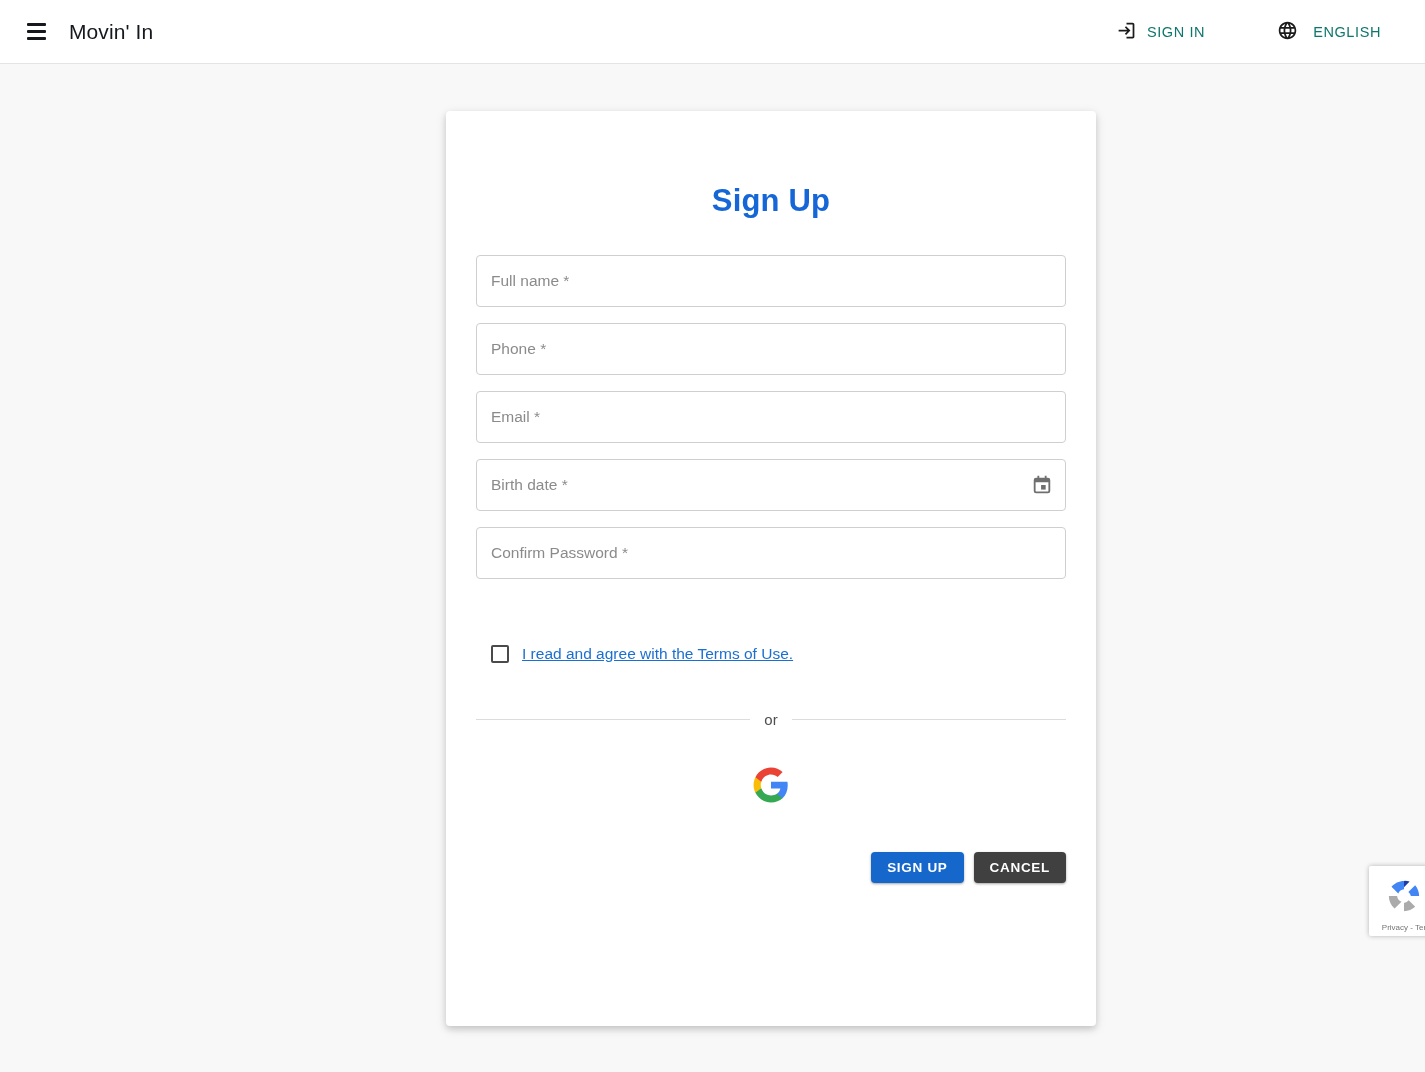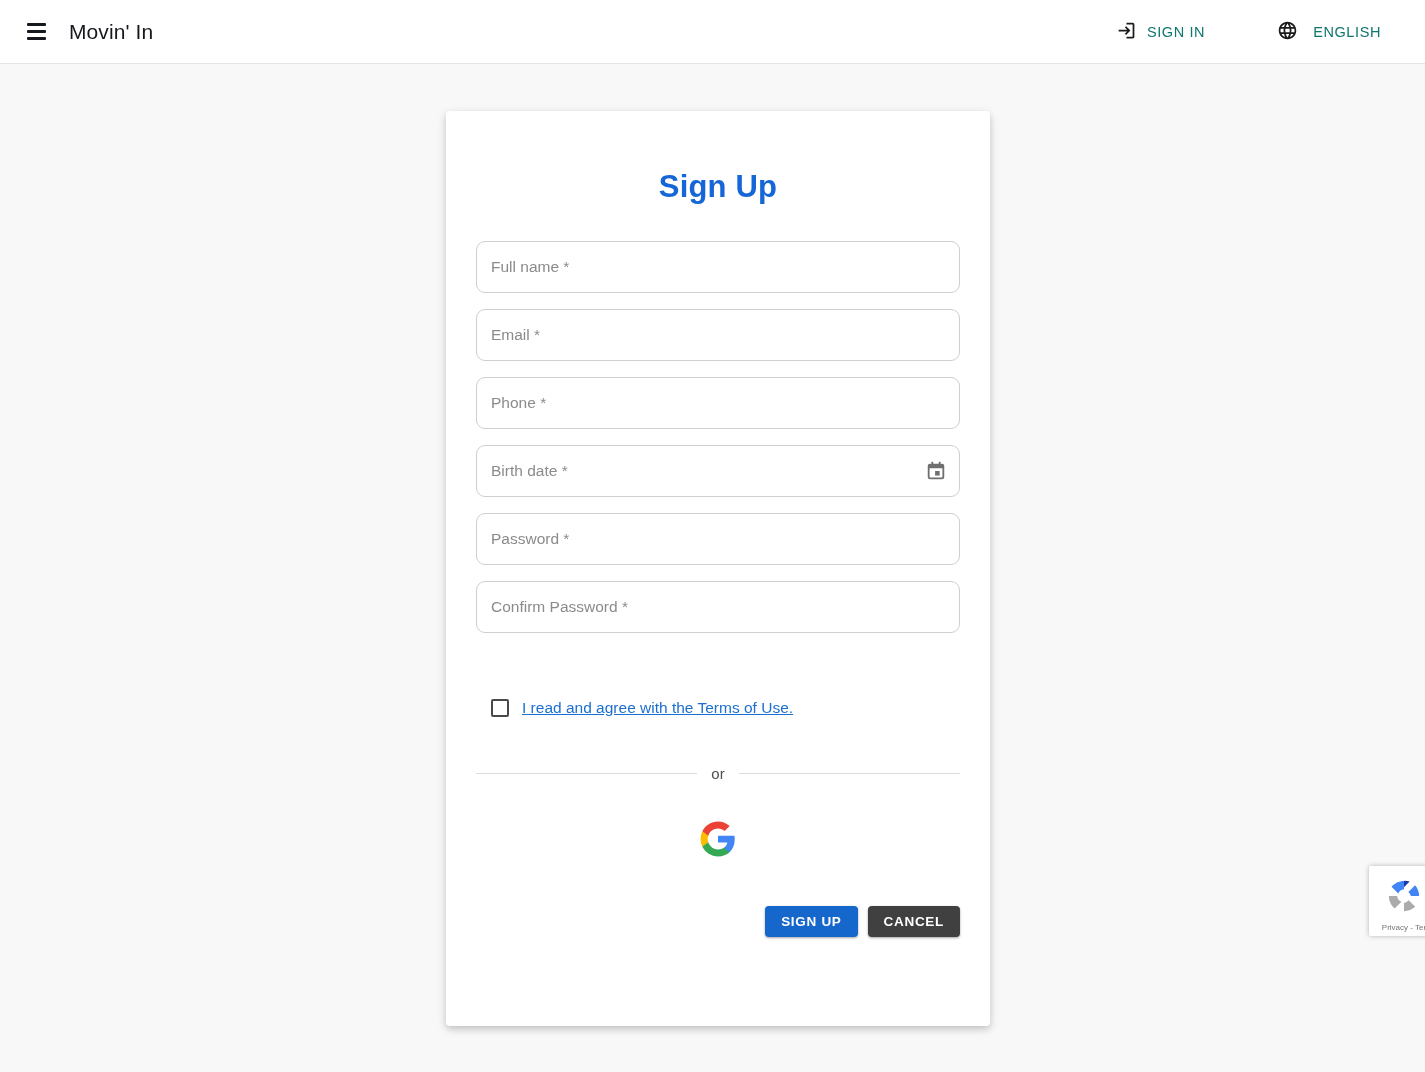--- a/index.html
+++ b/index.html
@@ -81,44 +81,44 @@
   .appbar-action.signin { margin-right: 52px; }
   .appbar-action.lang   { margin-right: 34px; gap: 15px; }
 
   .ic { display: block; }
 
   
   .card {
     position: absolute;
     left: 446px;
     top: 111px;
-    width: 544px;
+    width: 650px;
     height: 915px;
     background: #ffffff;
     border-radius: 4px;
     box-shadow: 0 3px 6px rgba(0,0,0,0.14), 0 3px 12px rgba(0,0,0,0.10);
-    padding: 2px 30px;
+    padding: 16px 30px;
   }
 
   .card-title {
     margin-top: 56px;
     text-align: center;
     font-size: 31px;
     font-weight: bold;
     color: #1566d6;
     letter-spacing: 0.2px;
   }
 
   .form { margin-top: 36px; }
 
   .field {
     position: relative;
     height: 52px;
     border: 1px solid #cfcfcf;
-    border-radius: 9px;
+    border-radius: 4px;
     margin-bottom: 16px;
     display: flex;
     align-items: center;
     background: #fff;
   }
   .field input {
     width: 100%;
     height: 100%;
     border: none;
     outline: none;
@@ -283,40 +283,37 @@
 
   <div class="card-title">Sign Up</div>
 
   <div class="form">
 
     <div class="field">
       <input type="text" placeholder="Full name *" style="">
     </div>
 
     <div class="field">
+      <input type="text" placeholder="Phone *" style="">
+    </div>
+
+    <div class="field">
       <input type="text" placeholder="Email *" style="">
-    </div>
-
-    <div class="field">
-      <input type="text" placeholder="Phone *" style="">
     </div>
 
     <div class="field">
       <input type="text" placeholder="Birth date *" style="">
       <span class="suffix-icon">
         <svg width="22" height="22" viewBox="0 0 24 24" fill="#6f6f6f">
           <path d="M7 2v2H5.5A2.5 2.5 0 0 0 3 6.5v12A2.5 2.5 0 0 0 5.5 21h13a2.5 2.5 0 0 0 2.5-2.5v-12A2.5 2.5 0 0 0 18.5 4H17V2h-2v2H9V2H7zm12 7v9.5a.5.5 0 0 1-.5.5h-13a.5.5 0 0 1-.5-.5V9h14z"></path>
           <rect x="11" y="12" width="5" height="5"></rect>
         </svg>
       </span>
     </div>
 
-    <div class="field">
-      <input type="password" placeholder="Password *" style="">
-    </div>
 
     <div class="field">
       <input type="password" placeholder="Confirm Password *" style="">
     </div>
   </div>
 
   <div class="terms-row">
     <div class="checkbox"></div>
     <a class="terms-link">I read and agree with the Terms of Use.</a>
   </div>

